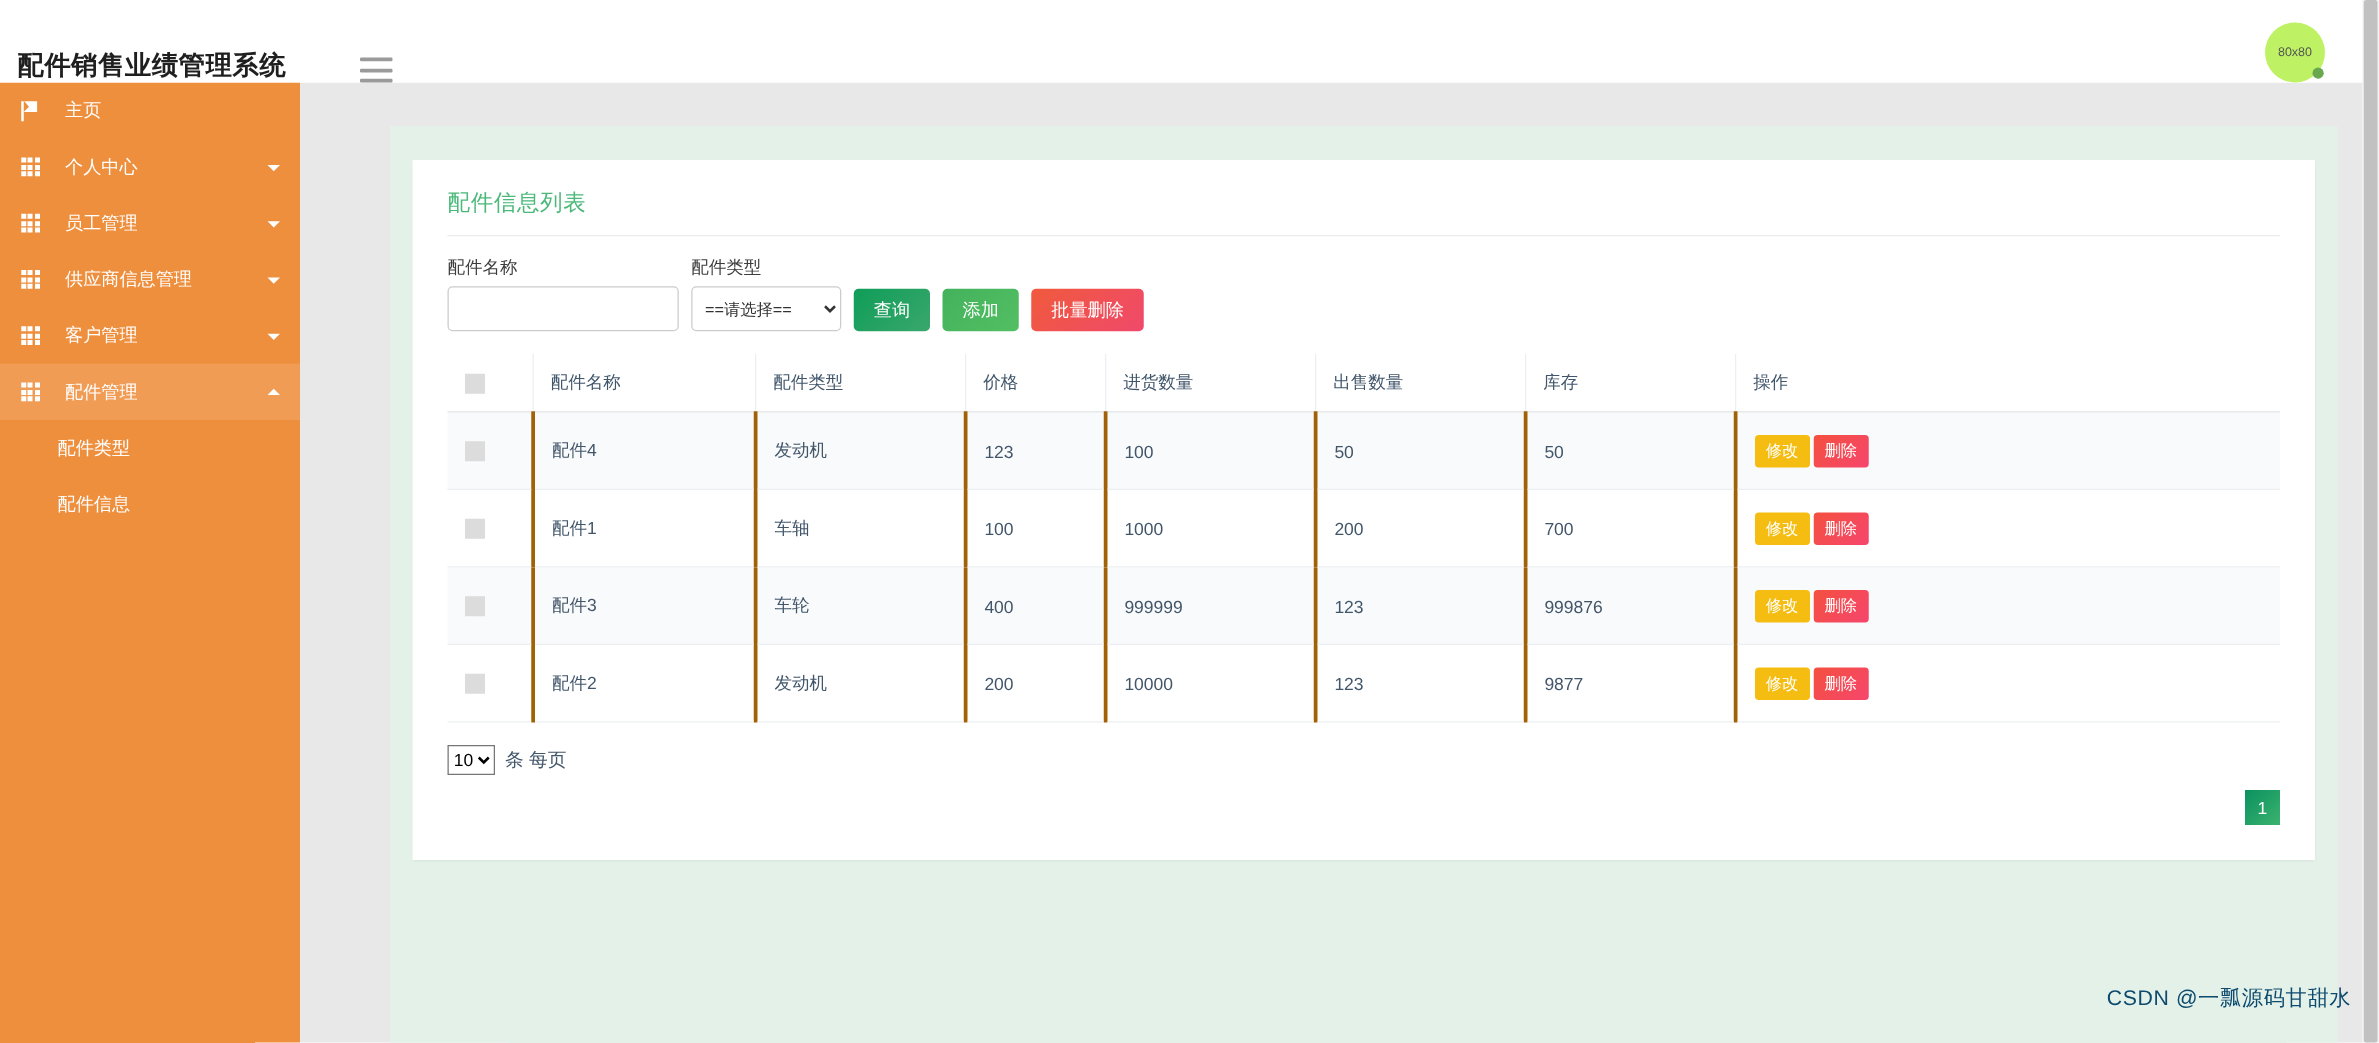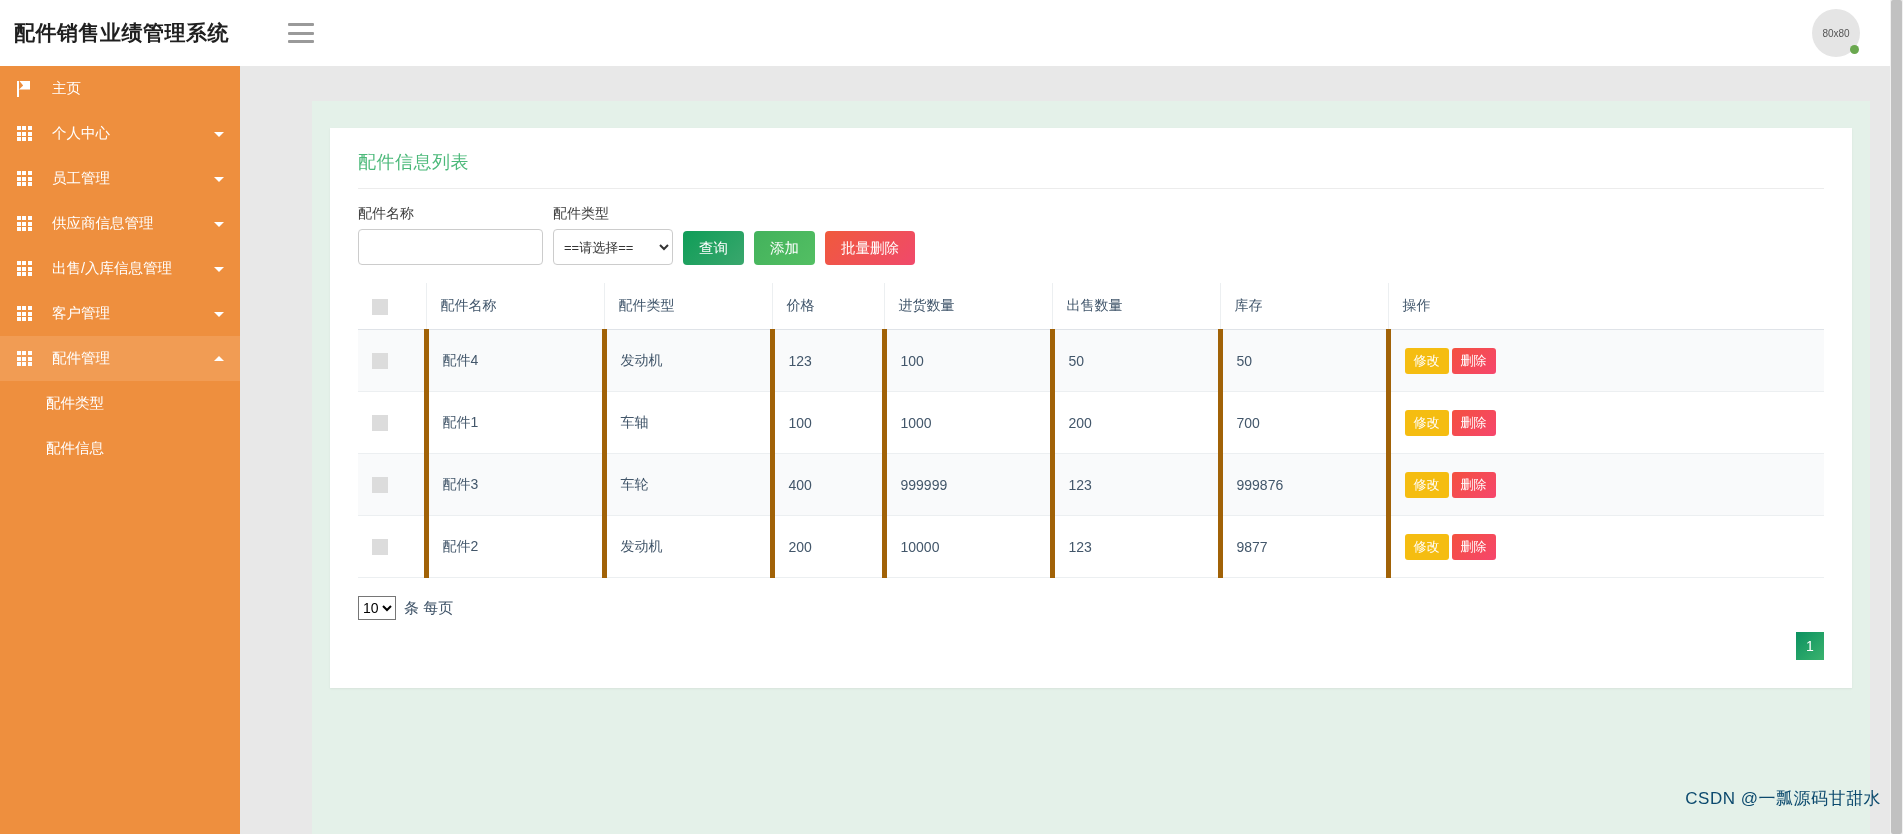--- a/index.html
+++ b/index.html
@@ -6,40 +6,40 @@
   html, body {
     width: 1903px; height: 834px;
     font-family: "Liberation Sans", "DejaVu Sans", sans-serif;
     background: #ffffff;
     overflow: hidden;
   }
 
   
   .topbar {
     position: absolute; left: 0; top: 0; width: 1890px; height: 66px;
-    background: #ffffff; display: flex; align-items: center;
+    background: #ffffff; display: flex; align-items: flex-end;
     z-index: 5;
     gap: 24px;
   }
   .brand {
     width: 240px; padding-left: 14px;
     font-size: 21px; font-weight: bold; color: #1f1f1f;
     letter-spacing: .5px; white-space: nowrap;
   }
   .hamburger {
     margin-left: 24px; width: 26px; height: 20px;
     display: flex; flex-direction: column; justify-content: space-between;
     cursor: pointer;
   }
   .hamburger span { display: block; height: 3px; background: #9a9a9a; border-radius: 1px; }
   .topbar-spacer { flex: 1; }
   .avatar-wrap { position: relative; margin-right: 30px; width: 48px; height: 48px; }
   .avatar {
     width: 48px; height: 48px; border-radius: 50%;
-    background: #e5e5e5; color: #555; font-size: 10px;
+    background: #bef264; color: #555; font-size: 10px;
     display: flex; align-items: center; justify-content: center;
   }
   .status-dot {
     position: absolute; right: 1px; bottom: 3px;
     width: 9px; height: 9px; border-radius: 50%; background: #6aa84f;
   }
 
   
   .sidebar {
     position: absolute; left: 0; top: 66px; width: 240px; height: 768px;
@@ -127,21 +127,21 @@
   .tbl-wrap { padding: 18px 28px 0 28px; }
   table { width: 100%; border-collapse: collapse; table-layout: fixed; }
   thead th {
     text-align: left; font-size: 14px; color: #41566b; font-weight: normal;
     padding: 14px 14px; border-bottom: 1px solid #dfe3e8;
     border-right: 1px solid #eceff1; background: #fff;
   }
   thead th:last-child { border-right: none; }
   tbody td {
     font-size: 14px; color: #42566a; padding: 15px 14px;
-    border-bottom: 1px solid #eceff1; border-right: 5px solid #a16207;
+    border-bottom: 1px solid #eceff1; border-right: 3px solid #a16207;
     height: 62px; vertical-align: middle;
   }
   tbody td:last-child { border-right: none; }
   tbody tr:nth-child(odd) { background: #f9fafb; }
   tbody tr:nth-child(even) { background: #ffffff; }
   .chk {
     width: 16px; height: 16px; background: #dcdcdc;
     display: inline-block; vertical-align: middle; cursor: pointer;
     border: none;
   }
@@ -261,37 +261,20 @@
           <i></i>
           <i></i>
           <i></i>
           <i></i>
         </span>
       </span>
     <span class="nav-label">供应商信息管理</span>
     <span class="caret"></span>
   </div>
 
-  <div class="nav-item">
-    <span class="nav-ico">
-        <span class="grid-ico">
-          <i></i>
-          <i></i>
-          <i></i>
-          <i></i>
-          <i></i>
-          <i></i>
-          <i></i>
-          <i></i>
-          <i></i>
-        </span>
-      </span>
-    <span class="nav-label">出售/入库信息管理</span>
-    <span class="caret"></span>
-  </div>
 
   <div class="nav-item">
     <span class="nav-ico">
         <span class="grid-ico">
           <i></i>
           <i></i>
           <i></i>
           <i></i>
           <i></i>
           <i></i>

